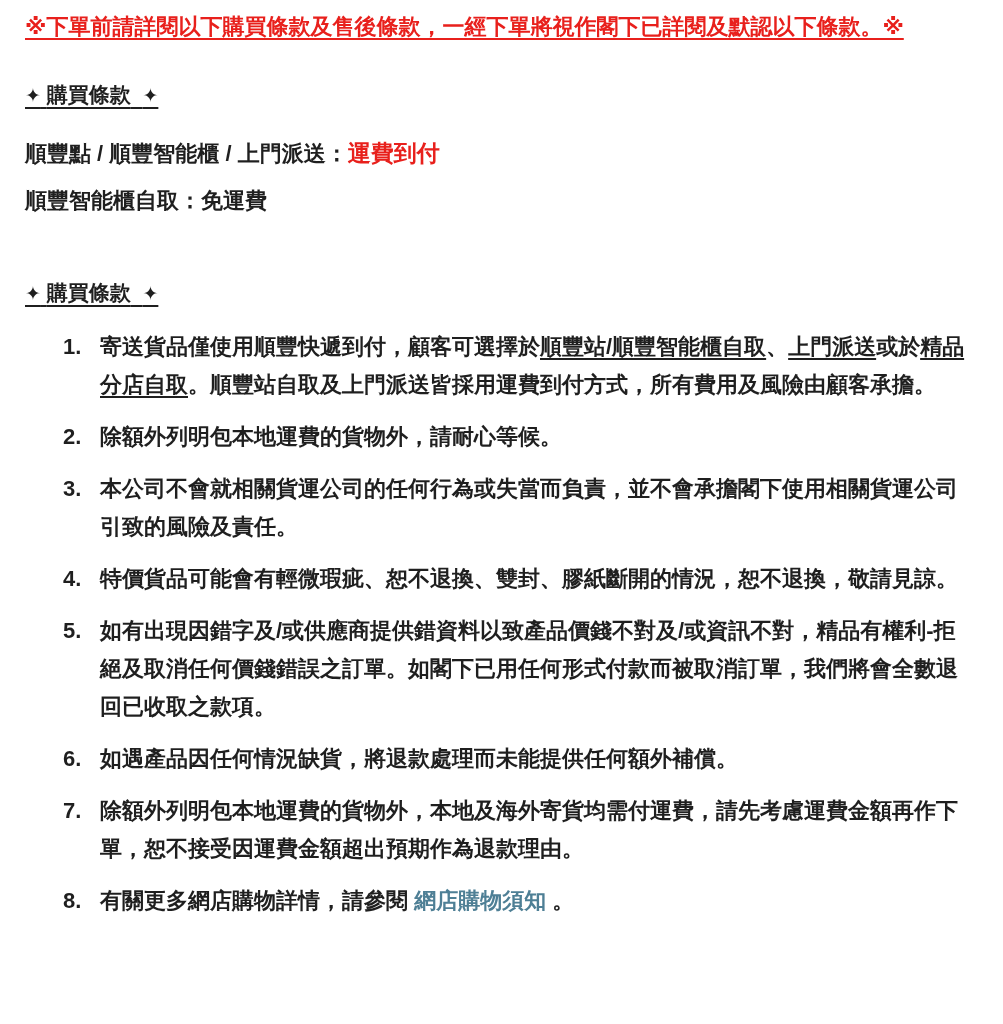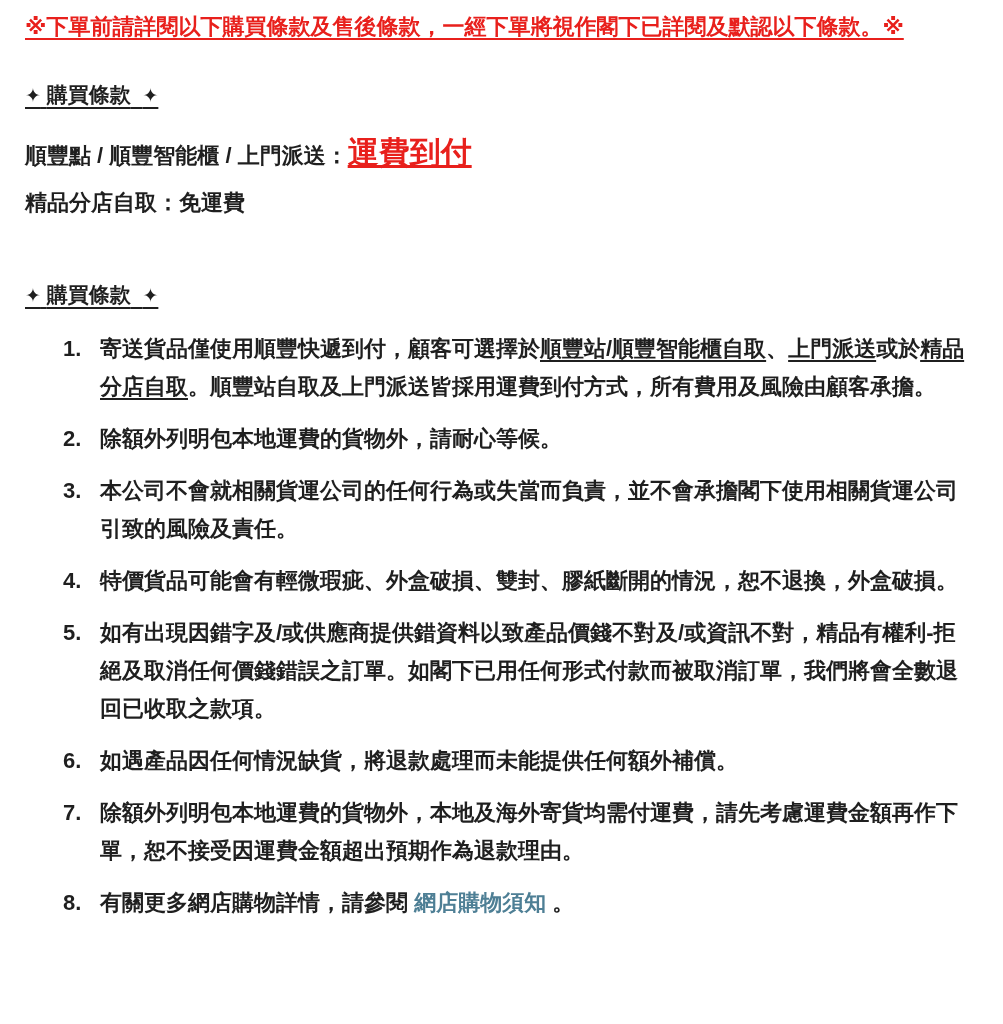--- a/index.html
+++ b/index.html
@@ -39,23 +39,22 @@
     text-underline-offset: 5px;
   }
   .diamond { font-size: 19px; }
   .ship-line {
     margin: 22px 0 0 0;
     font-size: 22px;
     line-height: 44px;
     vertical-align: baseline;
   }
   .big-red {
-    font-size: 31px;
+    font-size: 23px;
     color: var(--red);
-    text-decoration: underline;
   }
   .pickup-line {
     margin: 10px 0 0 0;
     font-size: 22px;
     line-height: 30px;
   }
   .terms-heading { margin-top: 64px; }
   ol.terms-list {
     list-style: none;
     margin: 21px 0 0 0;
@@ -92,21 +91,21 @@
 </head>
 <body>
 
 <div class="page">
 
   <p class="notice">※下單前請詳閱以下購買條款及售後條款，一經下單將視作閣下已詳閱及默認以下條款。※</p>
 
   <section>
     <h2 class="sec-title"><span class="inner"><span class="diamond">✦</span> <span>購買條款</span>&nbsp; <span class="diamond">✦</span></span></h2>
     <p class="ship-line"><span>順豐點 / 順豐智能櫃 / 上門派送：</span><span class="big-red">運費到付</span></p>
-    <p class="pickup-line">精品分店自取：免運費</p>
+    <p class="pickup-line">順豐智能櫃自取：免運費</p>
   </section>
 
   <section>
     <h2 class="sec-title terms-heading"><span class="inner"><span class="diamond">✦</span> <span>購買條款</span>&nbsp; <span class="diamond">✦</span></span></h2>
 
     <ol class="terms-list">
 
       <li>
         <span class="num">1.</span>
         <div class="li-body">
@@ -124,21 +123,21 @@
       <li>
         <span class="num">3.</span>
         <div class="li-body">
           <p>本公司不會就相關貨運公司的任何行為或失當而負責，並不會承擔閣下使用相關貨運公司引致的風險及責任。</p>
         </div>
       </li>
 
       <li>
         <span class="num">4.</span>
         <div class="li-body">
-          <p>特價貨品可能會有輕微瑕疵、外盒破損、雙封、膠紙斷開的情況，恕不退換，外盒破損。</p>
+          <p>特價貨品可能會有輕微瑕疵、恕不退換、雙封、膠紙斷開的情況，恕不退換，敬請見諒。</p>
         </div>
       </li>
 
       <li>
         <span class="num">5.</span>
         <div class="li-body">
           <p>如有出現因錯字及/或供應商提供錯資料以致產品價錢不對及/或資訊不對，精品有權利-拒絕及取消任何價錢錯誤之訂單。如閣下已用任何形式付款而被取消訂單，我們將會全數退回已收取之款項。</p>
         </div>
       </li>
 

